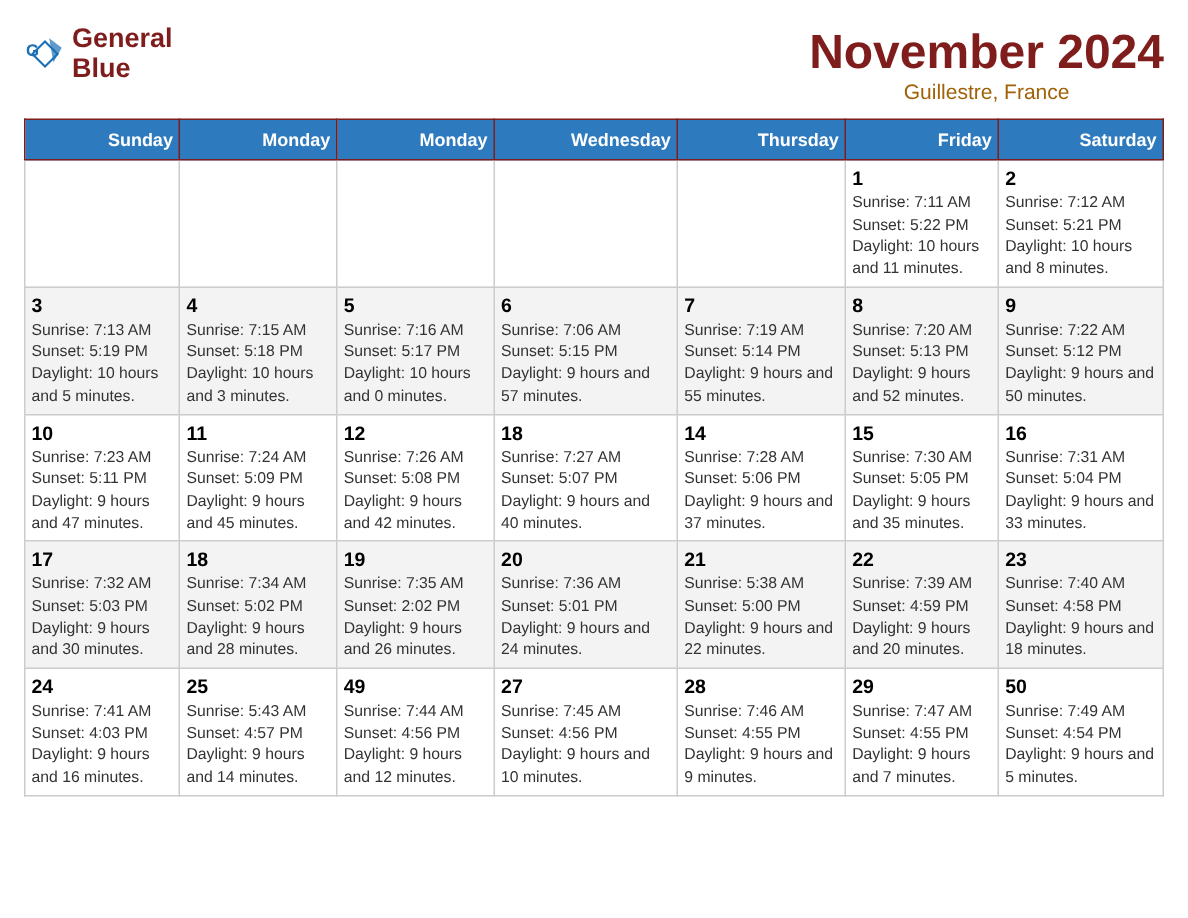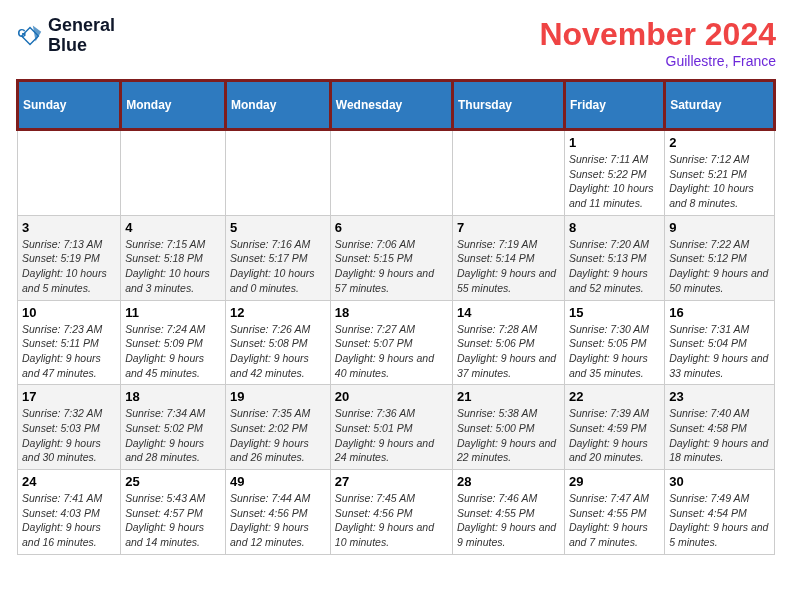--- a/index.html
+++ b/index.html
@@ -21,72 +21,72 @@
       align-items: center;
       gap: 4px;
     }
     .logo-text {
       font-size: 18px;
       font-weight: bold;
       color: #333;
       line-height: 1.1;
     }
     .logo-text span {
-      color: #0f172a;
+      color: #7f1d1d;
     }
     .logo-icon {
       width: 28px;
       height: 28px;
     }
     .title-area {
       text-align: right;
     }
     .month-title {
       font-size: 32px;
       font-weight: bold;
-      color: #ef4444;
+      color: #7f1d1d;
     }
     .location {
       font-size: 14px;
-      color: #6d28d9;
+      color: #a16207;
+      text-align: center;
     }
     table {
       width: 100%;
       border-collapse: collapse;
       font-size: 11px;
     }
     thead tr th {
       background: #2e7abf;
       color: #fff;
-      padding: 16px 4px;
-      text-align: left;
+      padding: 6px 4px;
+      text-align: right;
       font-size: 12px;
       font-weight: bold;
-      border: 3px solid #7f1d1d;
+      border: 1px solid #7f1d1d;
     }
     tbody tr td {
       border: 1px solid #ccc;
       vertical-align: top;
       padding: 4px;
       min-height: 80px;
       background: #fff;
     }
     tbody tr:nth-child(even) td {
       background: #f3f3f3;
     }
     .day-num {
       font-weight: bold;
       font-size: 13px;
       margin-bottom: 2px;
     }
     .day-info {
       color: #333;
       font-size: 10.5px;
       line-height: 1.4;
-      font-style: italic;
     }
     td.empty {
       background: #fff;
     }
   </style>
 </head>
 <body>
 
 <div class="header-area">
   <div class="logo">
@@ -302,20 +302,20 @@
 Sunset: 4:55 PM
 Daylight: 9 hours and 9 minutes.</div>
         </td>
         <td>
           <div class="day-num">29</div>
           <div class="day-info">Sunrise: 7:47 AM
 Sunset: 4:55 PM
 Daylight: 9 hours and 7 minutes.</div>
         </td>
         <td>
-          <div class="day-num">30</div>
+          <div class="day-num">50</div>
           <div class="day-info">Sunrise: 7:49 AM
 Sunset: 4:54 PM
 Daylight: 9 hours and 5 minutes.</div>
         </td>
       </tr>
     </tbody>
 </table>
 
 </body></html>

